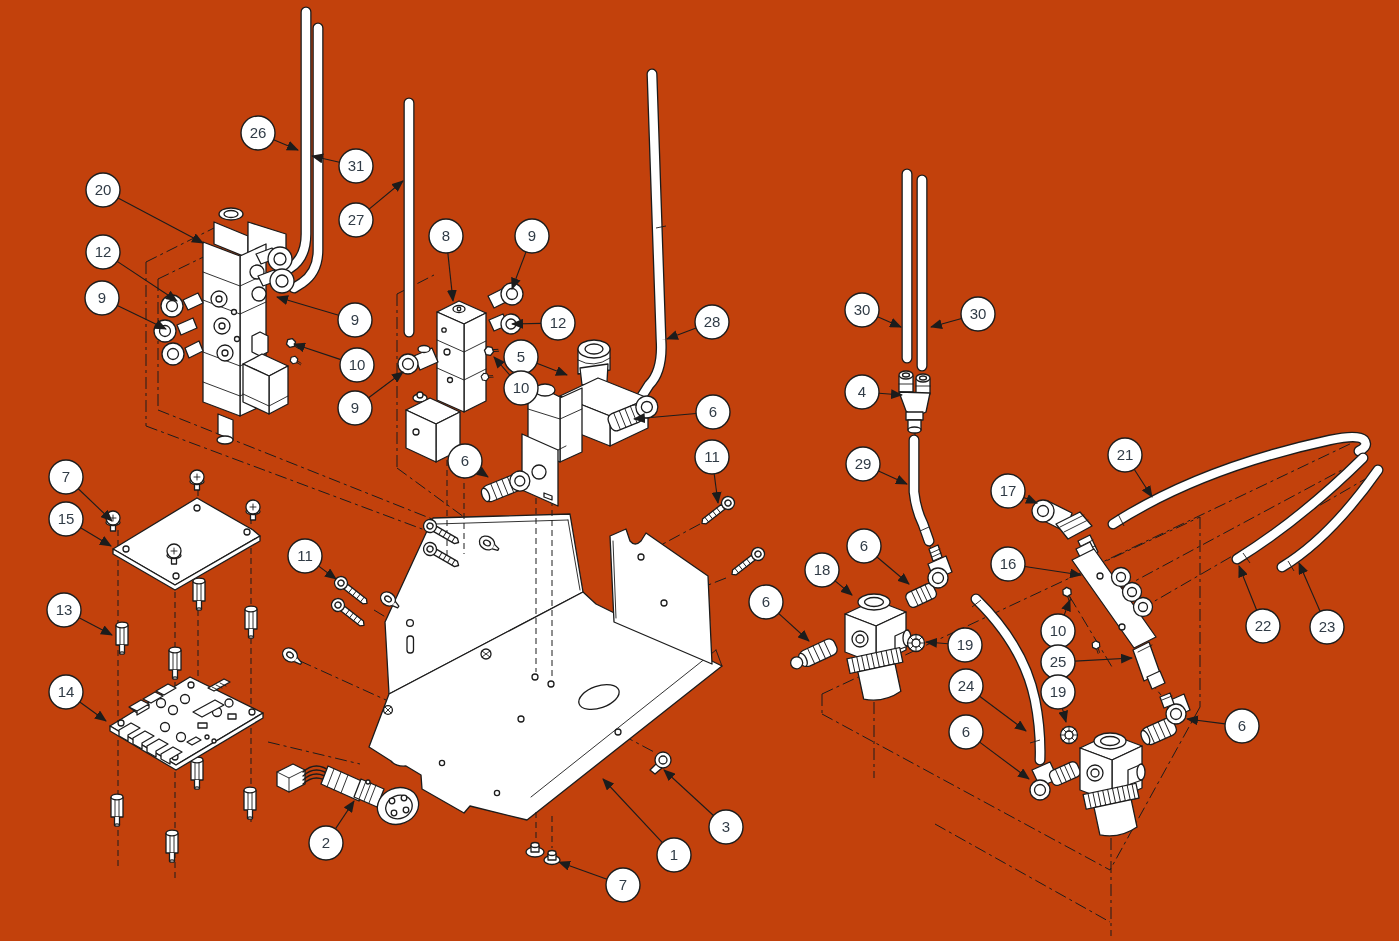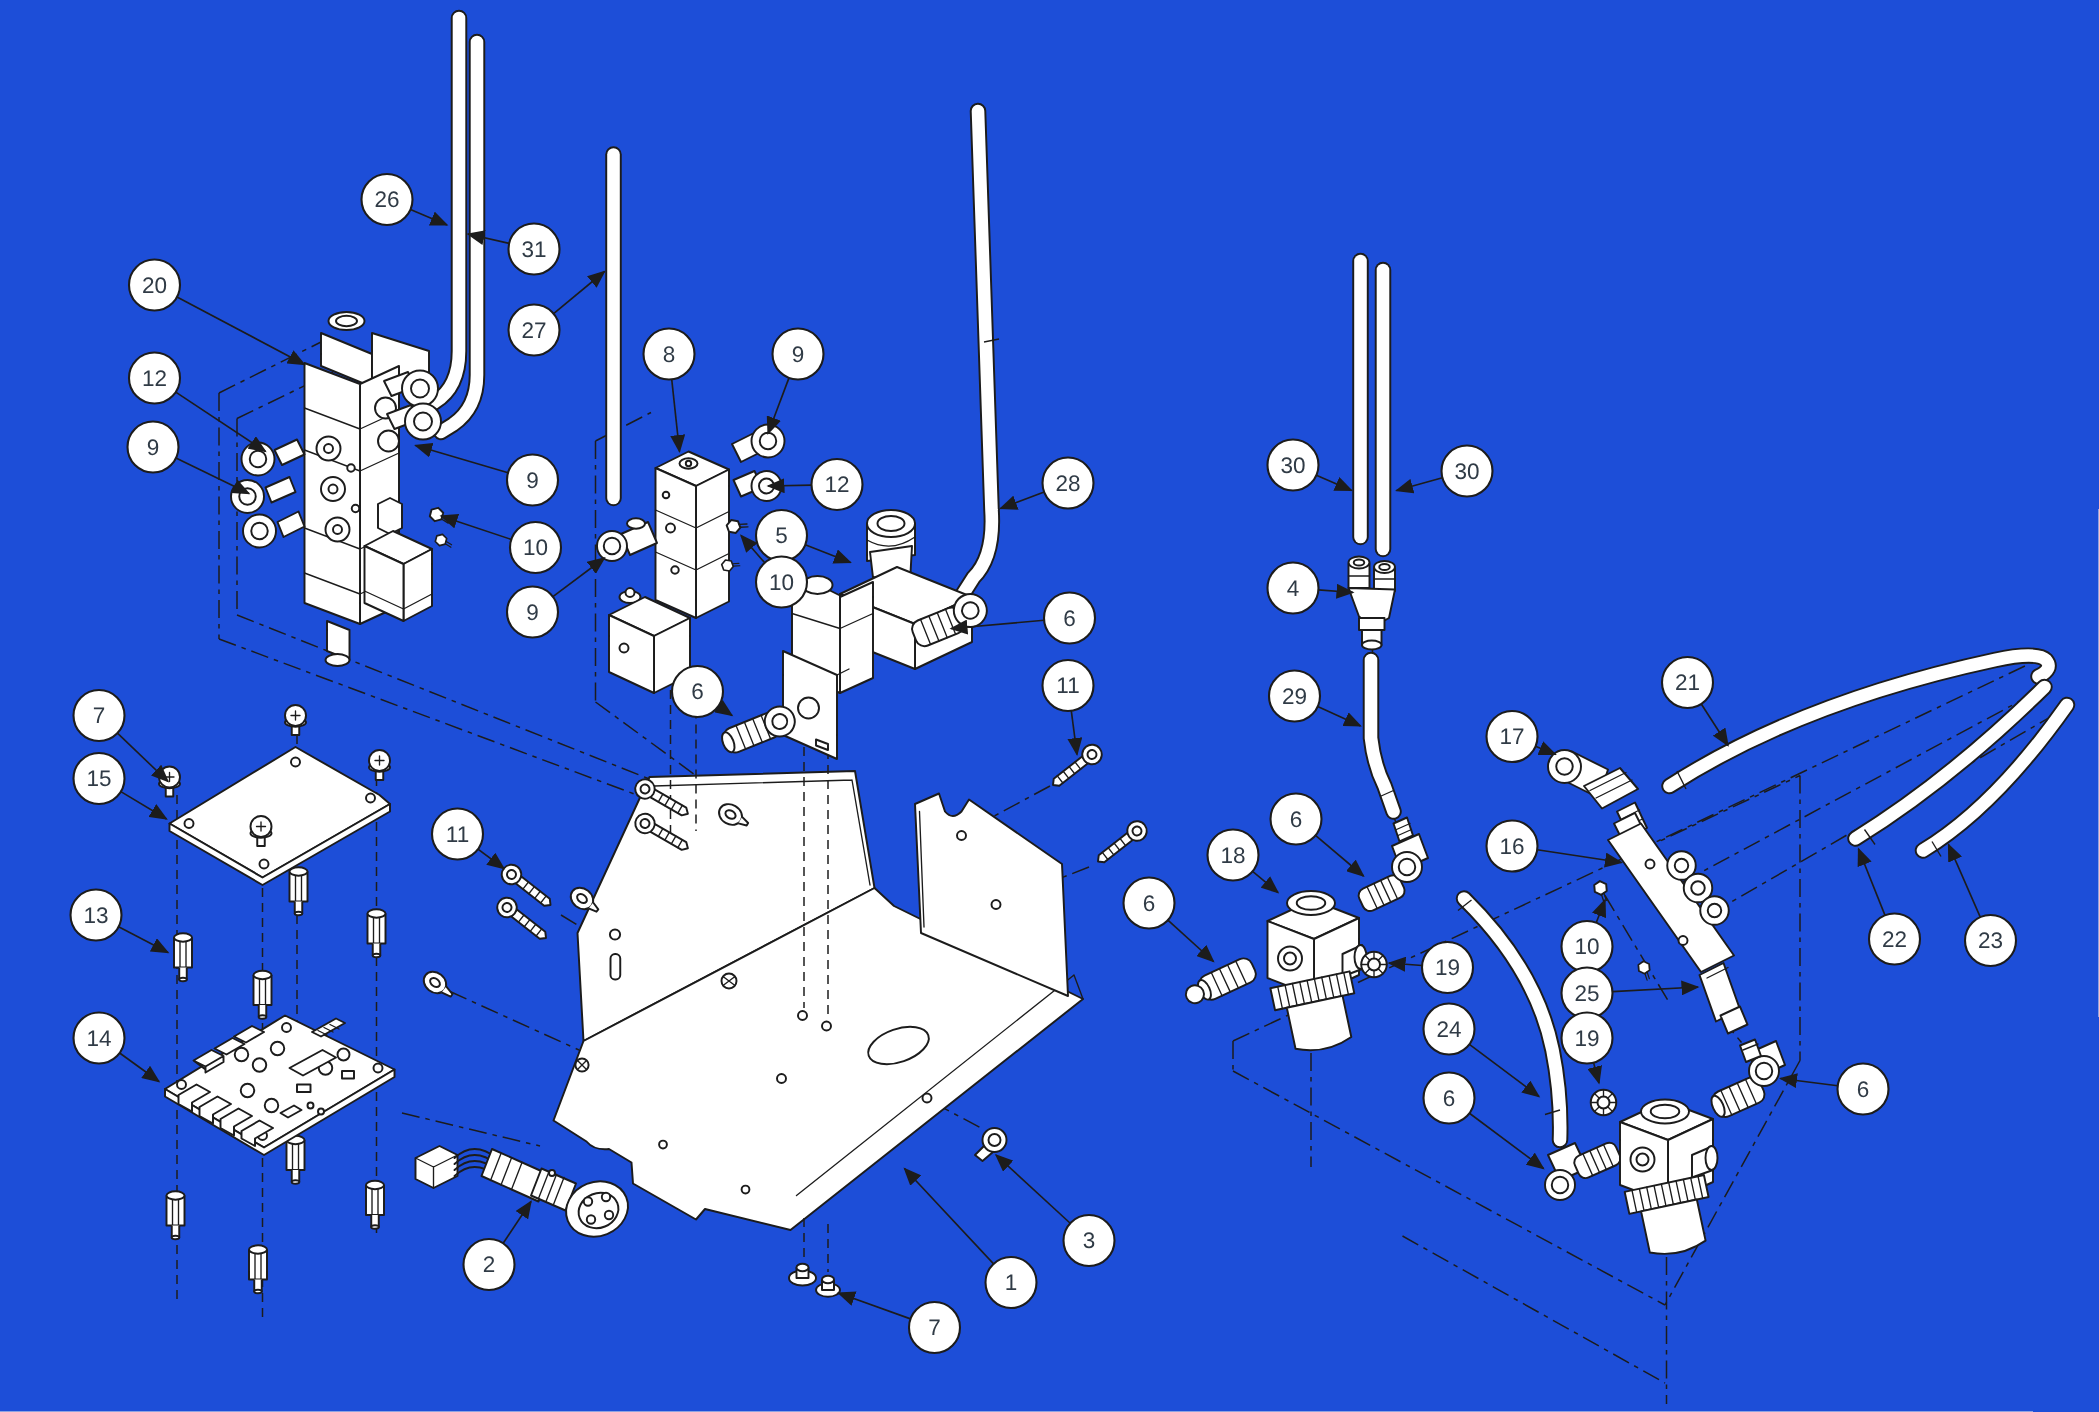--- a/index.html
+++ b/index.html
@@ -1,16 +1,16 @@
 <!DOCTYPE html>
 <html><head>
 <meta charset="utf-8">
 <style>
   html,body{margin:0;padding:0;background:#e8e8e8;}
-  .stage{position:relative;width:1399px;height:941px;background:#1d4ed8;margin:0 auto;
+  .stage{position:relative;width:1399px;height:941px;background:#c2410c;margin:0 auto;
          font-family:"Liberation Sans", sans-serif;overflow:hidden;}
   svg{display:block}
   .ln{fill:none;stroke:#1c1c1c;stroke-width:1.3;stroke-linejoin:round;stroke-linecap:round}
   .fw{fill:#ffffff;stroke:#1c1c1c;stroke-width:1.3;stroke-linejoin:round}
   .thin{stroke-width:0.9}
   .cd{fill:none;stroke:#1c1c1c;stroke-width:1;stroke-dasharray:12 4 3 4}
   .dsh{fill:none;stroke:#1c1c1c;stroke-width:1;stroke-dasharray:6 4}
   .tub-o{fill:none;stroke:#1c1c1c;stroke-width:11;stroke-linecap:round}
   .tub-i{fill:none;stroke:#ffffff;stroke-width:8.4;stroke-linecap:round}
   .tick{fill:none;stroke:#1c1c1c;stroke-width:0.9}

